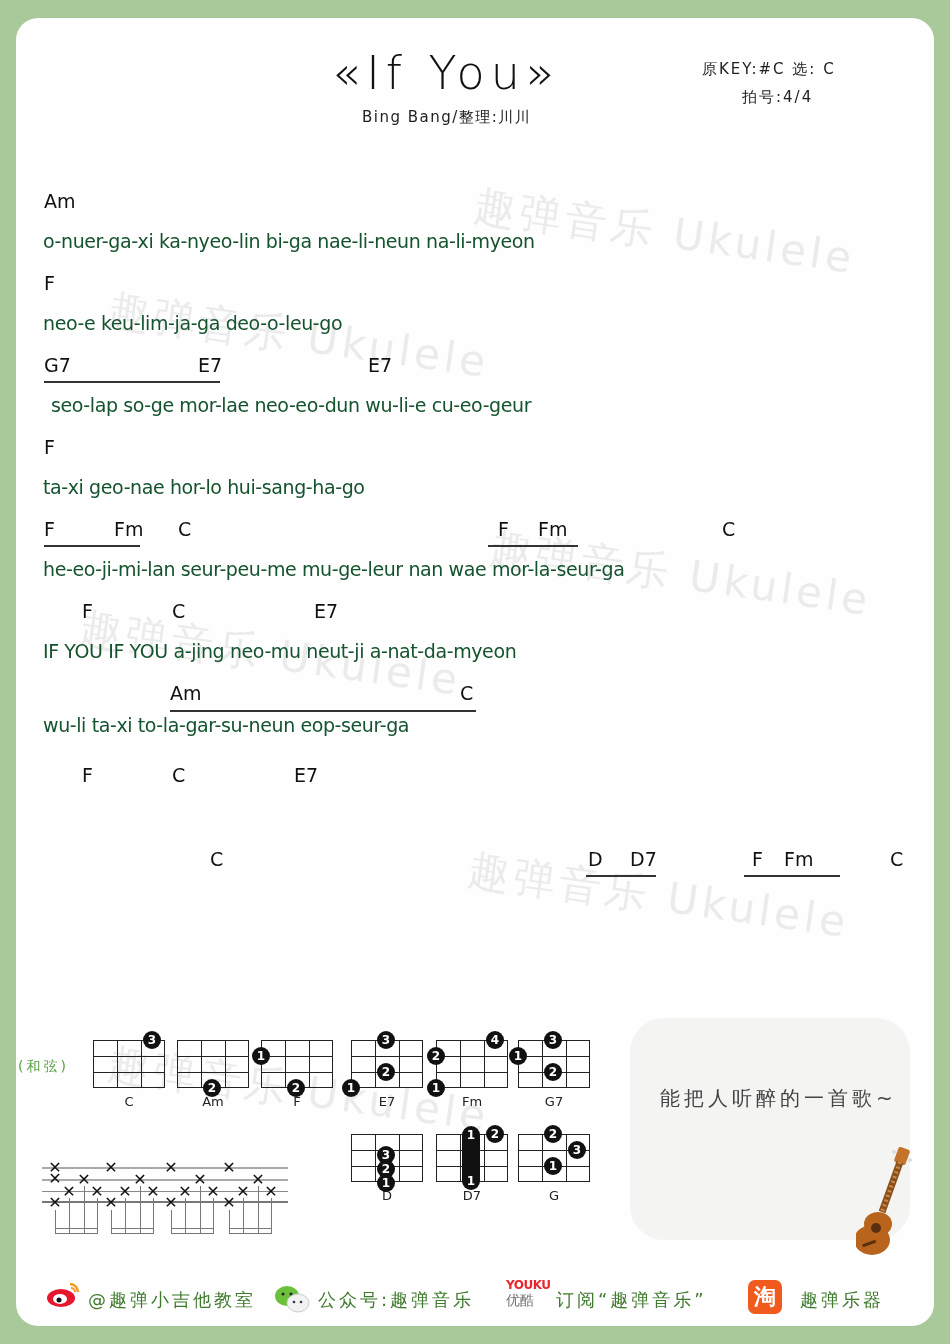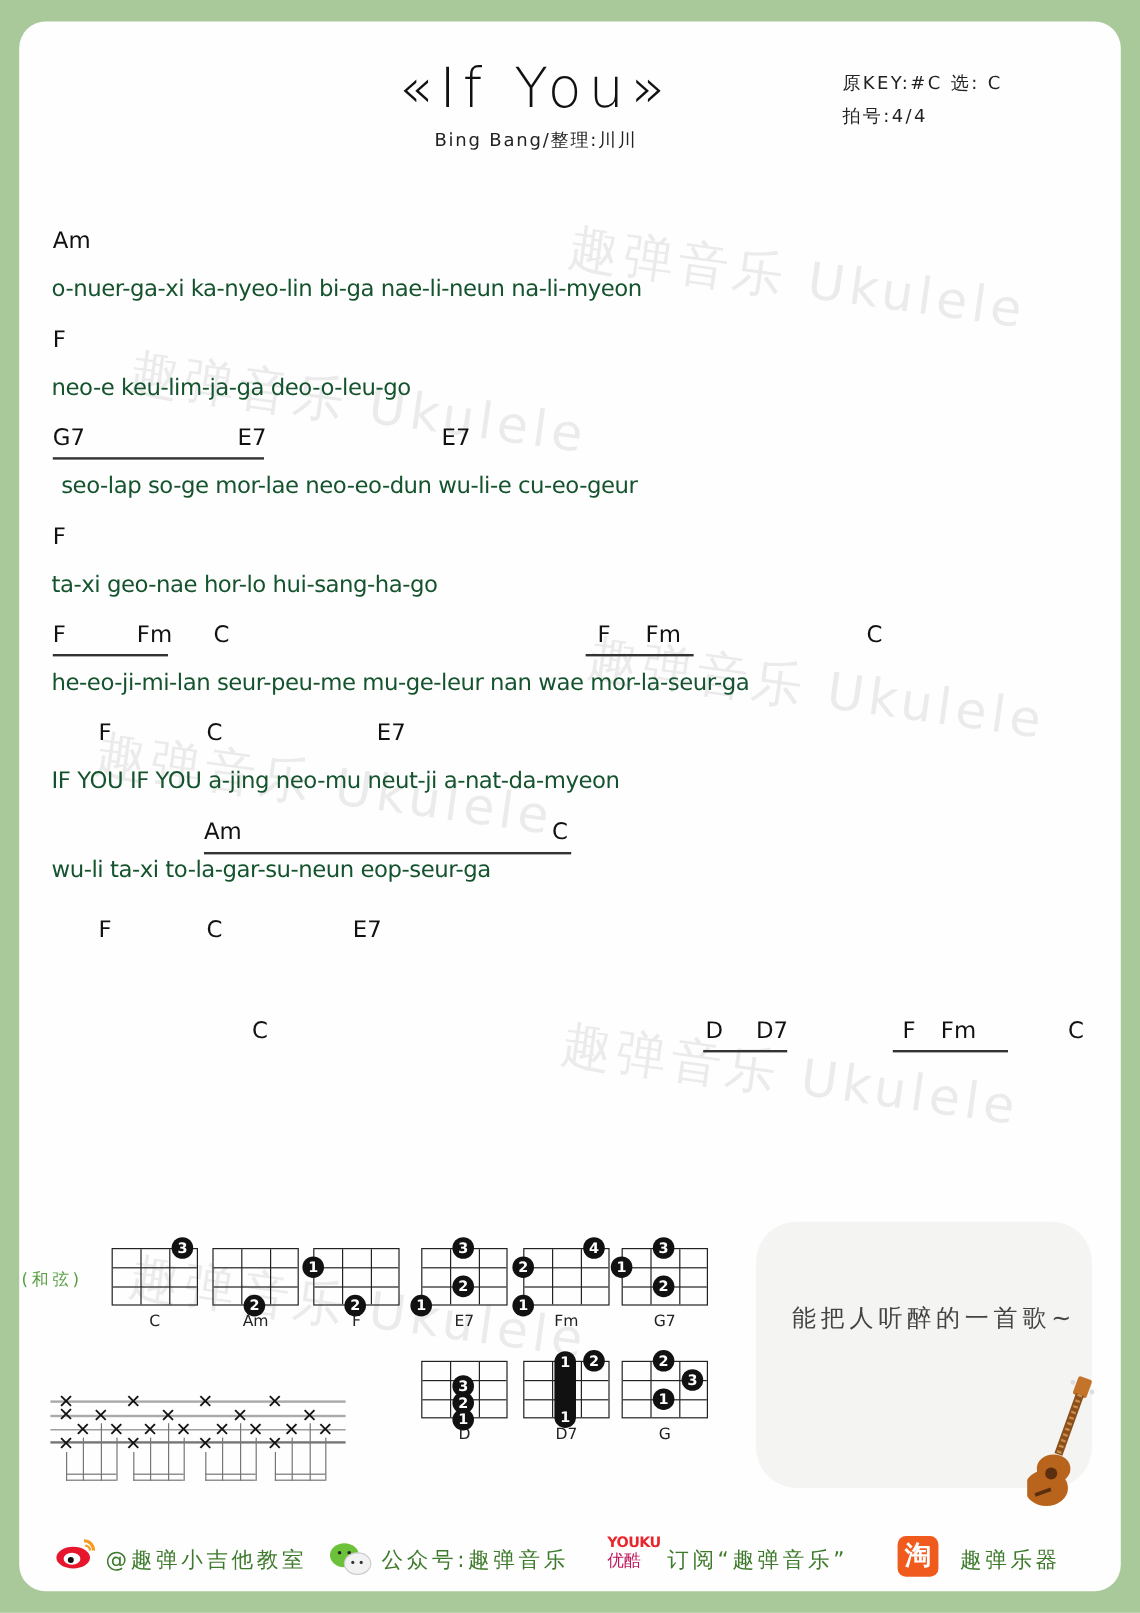--- a/index.html
+++ b/index.html
@@ -17,21 +17,21 @@
     .title {
       left: 290px; top: 28px; width: 280px; text-align: center;
       font-size: 46px; color: #111; letter-spacing: 6px;
       font-family: "DejaVu Sans", sans-serif; font-weight: 300;
     }
     .subtitle {
       left: 346px; top: 90px; font-size: 15px; color: #222; letter-spacing: 1.5px;
     }
     .meta { left: 686px; font-size: 15px; color: #222; letter-spacing: 2px; }
     .meta.k { top: 42px; }
-    .meta.b { top: 70px; }
+    .meta.b { top: 70px; margin-left: 40px; }
     .watermark {
       color: rgba(150,150,150,0.18); font-size: 42px; white-space: nowrap;
       transform: rotate(8deg); transform-origin: left top; pointer-events: none;
       letter-spacing: 4px;
     }
     .chord {
       font-family: "DejaVu Sans", sans-serif; font-size: 19px; color: #111;
       white-space: nowrap;
     }
     .lyric {
@@ -72,21 +72,21 @@
     }
     .note-text { left: 644px; top: 1064px; width: 240px; font-size: 20px; color: #444; line-height: 32px; letter-spacing: 4px; }
 
     .footer-text { font-size: 18px; color: #3e7a2c; letter-spacing: 3px; white-space: nowrap; }
     .weibo { width: 36px; height: 28px; }
     .taobao {
       width: 34px; height: 34px; background: #f05a1c; border-radius: 7px;
       color: #fff; font-size: 22px; text-align: center; line-height: 34px; font-weight: bold;
     }
     .youku-top { font-size: 12px; font-weight: bold; letter-spacing: -0.5px; }
-    .youku-bottom { font-size: 14px; color: #be185d; font-family: Liberation Serif, serif; }
+    .youku-bottom { font-size: 14px; color: #737373; font-family: Liberation Serif, serif; }
   </style>
 </head>
 <body>
 
 <div class="card">
 
   <div class="abs watermark" style="left:462px; top:160px;">趣弹音乐 Ukulele</div>
   <div class="abs watermark" style="left:96px; top:264px;">趣弹音乐 Ukulele</div>
   <div class="abs watermark" style="left:478px; top:502px;">趣弹音乐 Ukulele</div>
   <div class="abs watermark" style="left:68px; top:582px;">趣弹音乐 Ukulele</div>

